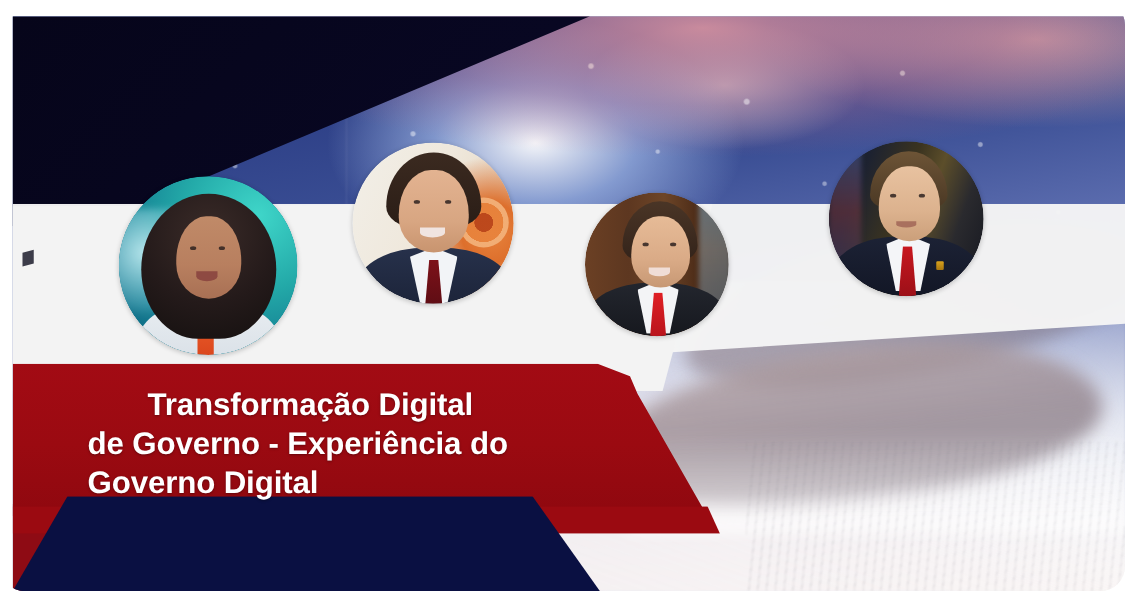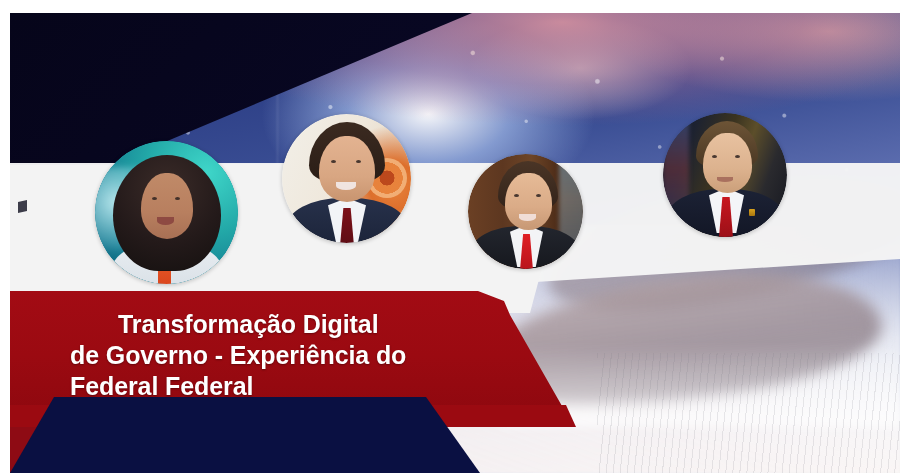--- a/index.html
+++ b/index.html
@@ -12,20 +12,21 @@
     font-family: "Liberation Sans", sans-serif;
   }
 
   
   .slide {
     position: relative;
     width: 900px;
     height: 473px;
     overflow: hidden;
     background: #ffffff;
+    border-radius: 20px;
   }
 
   
   .canvas {
     position: absolute;
     left: 10px;
     top: 13px;
     right: 0px;
     bottom: 0px;
     width: 890px;
@@ -466,17 +467,17 @@
         <div class="av-face"></div>
         <div class="av-eye e1"></div>
         <div class="av-eye e2"></div>
         <div class="av-mouth"></div>
       </div>
     </div>
 
     <div class="title">
       <span class="title-line indent">Transformação Digital</span>
       <span class="title-line">de Governo - Experiência do</span>
-      <span class="title-line">Federal Federal</span>
+      <span class="title-line">Governo Digital</span>
     </div>
 
   </div>
 </div>
 
 </body></html>

